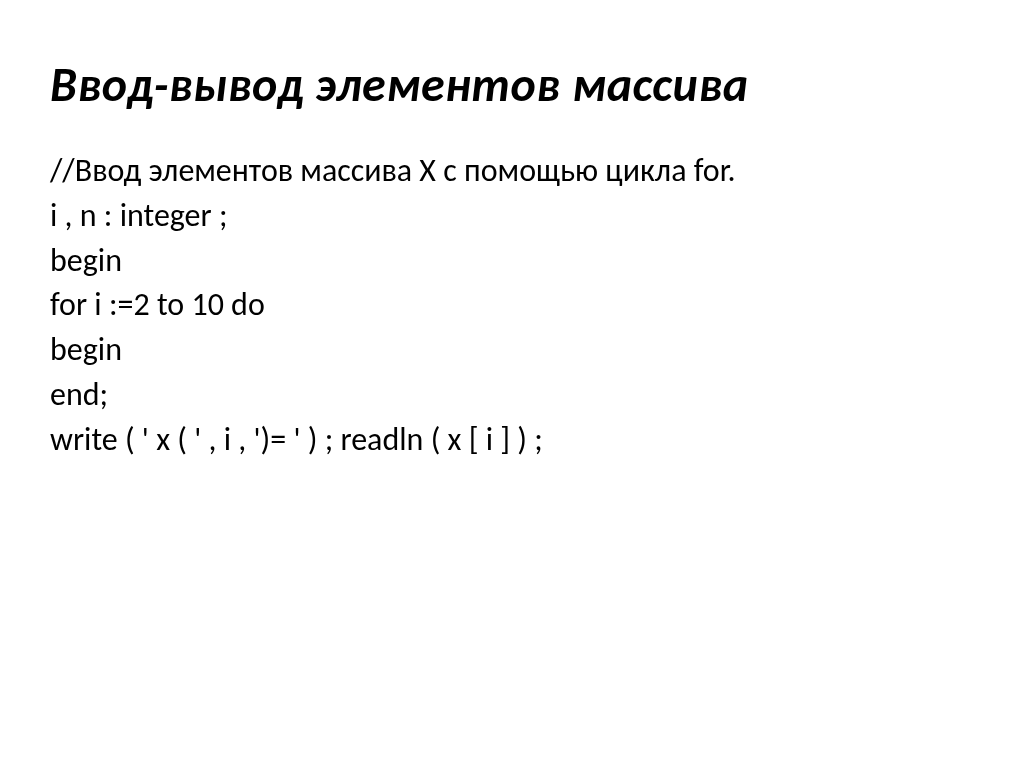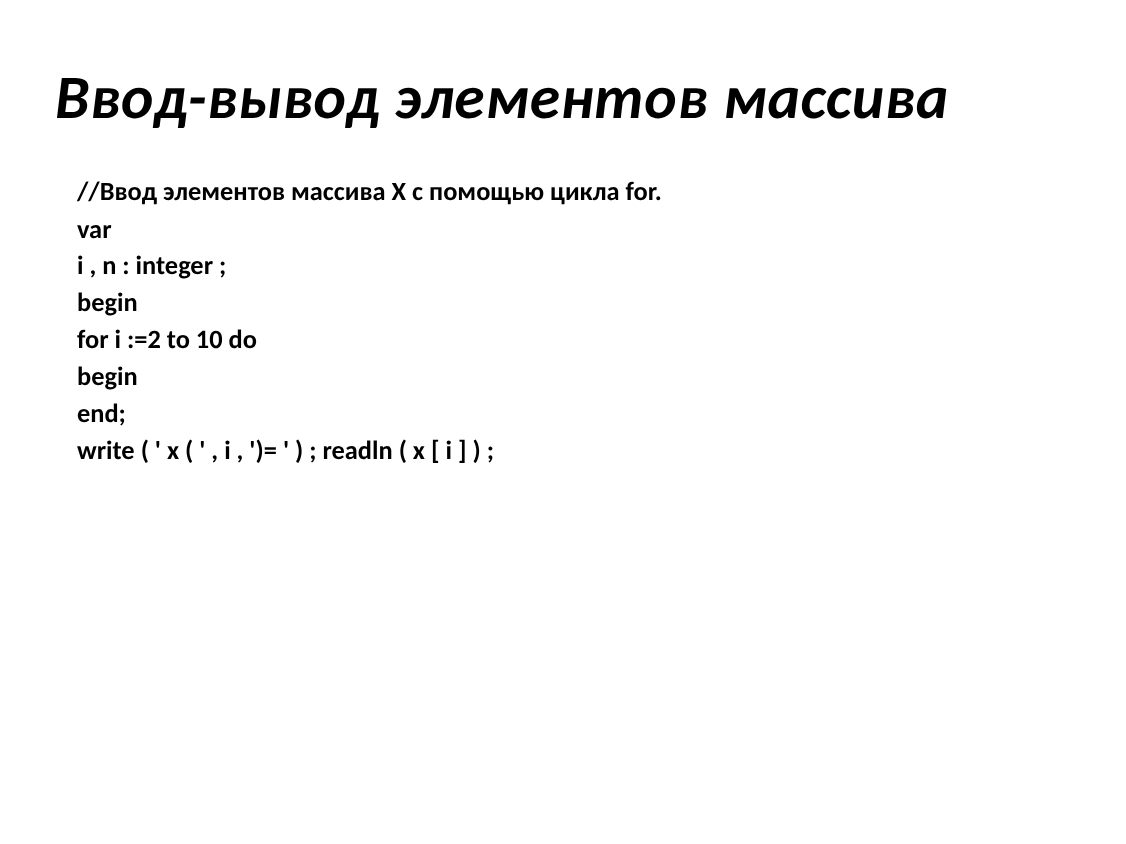--- a/index.html
+++ b/index.html
@@ -9,44 +9,42 @@
     }
     body {
       width: 1024px;
       height: 767px;
       background: #ffffff;
       font-family: Calibri, 'Segoe UI', Arial, sans-serif;
       padding: 55px 50px 40px 50px;
       color: #000000;
     }
     .title {
-      font-size: 56px;
+      font-size: 48px;
       font-weight: 700;
       font-style: italic;
       margin-bottom: 35px;
       letter-spacing: 0.5px;
     }
     .code-block {
-      font-size: 24px;
+      font-size: 32px;
       line-height: 1.4;
-      font-weight: 700;
-      margin-left: 20px;
+      font-weight: 400;
     }
     .code-line {
       display: block;
       white-space: pre;
     }
   </style>
 </head>
 <body>
 
 <h1 class="title">Ввод-вывод элементов массива</h1>
 
 <div class="code-block">
   <span class="code-line">//Ввод элементов массива Х с помощью цикла for.</span>
-  <span class="code-line">var</span>
   <span class="code-line">i , n : integer ;</span>
   <span class="code-line">begin</span>
   <span class="code-line">for i :=2 to 10 do</span>
   <span class="code-line">begin</span>
   <span class="code-line">end;</span>
   <span class="code-line">write ( ' x ( ' , i , ')= ' ) ; readln ( x [ i ] ) ;</span>
 </div>
 
 </body></html>

